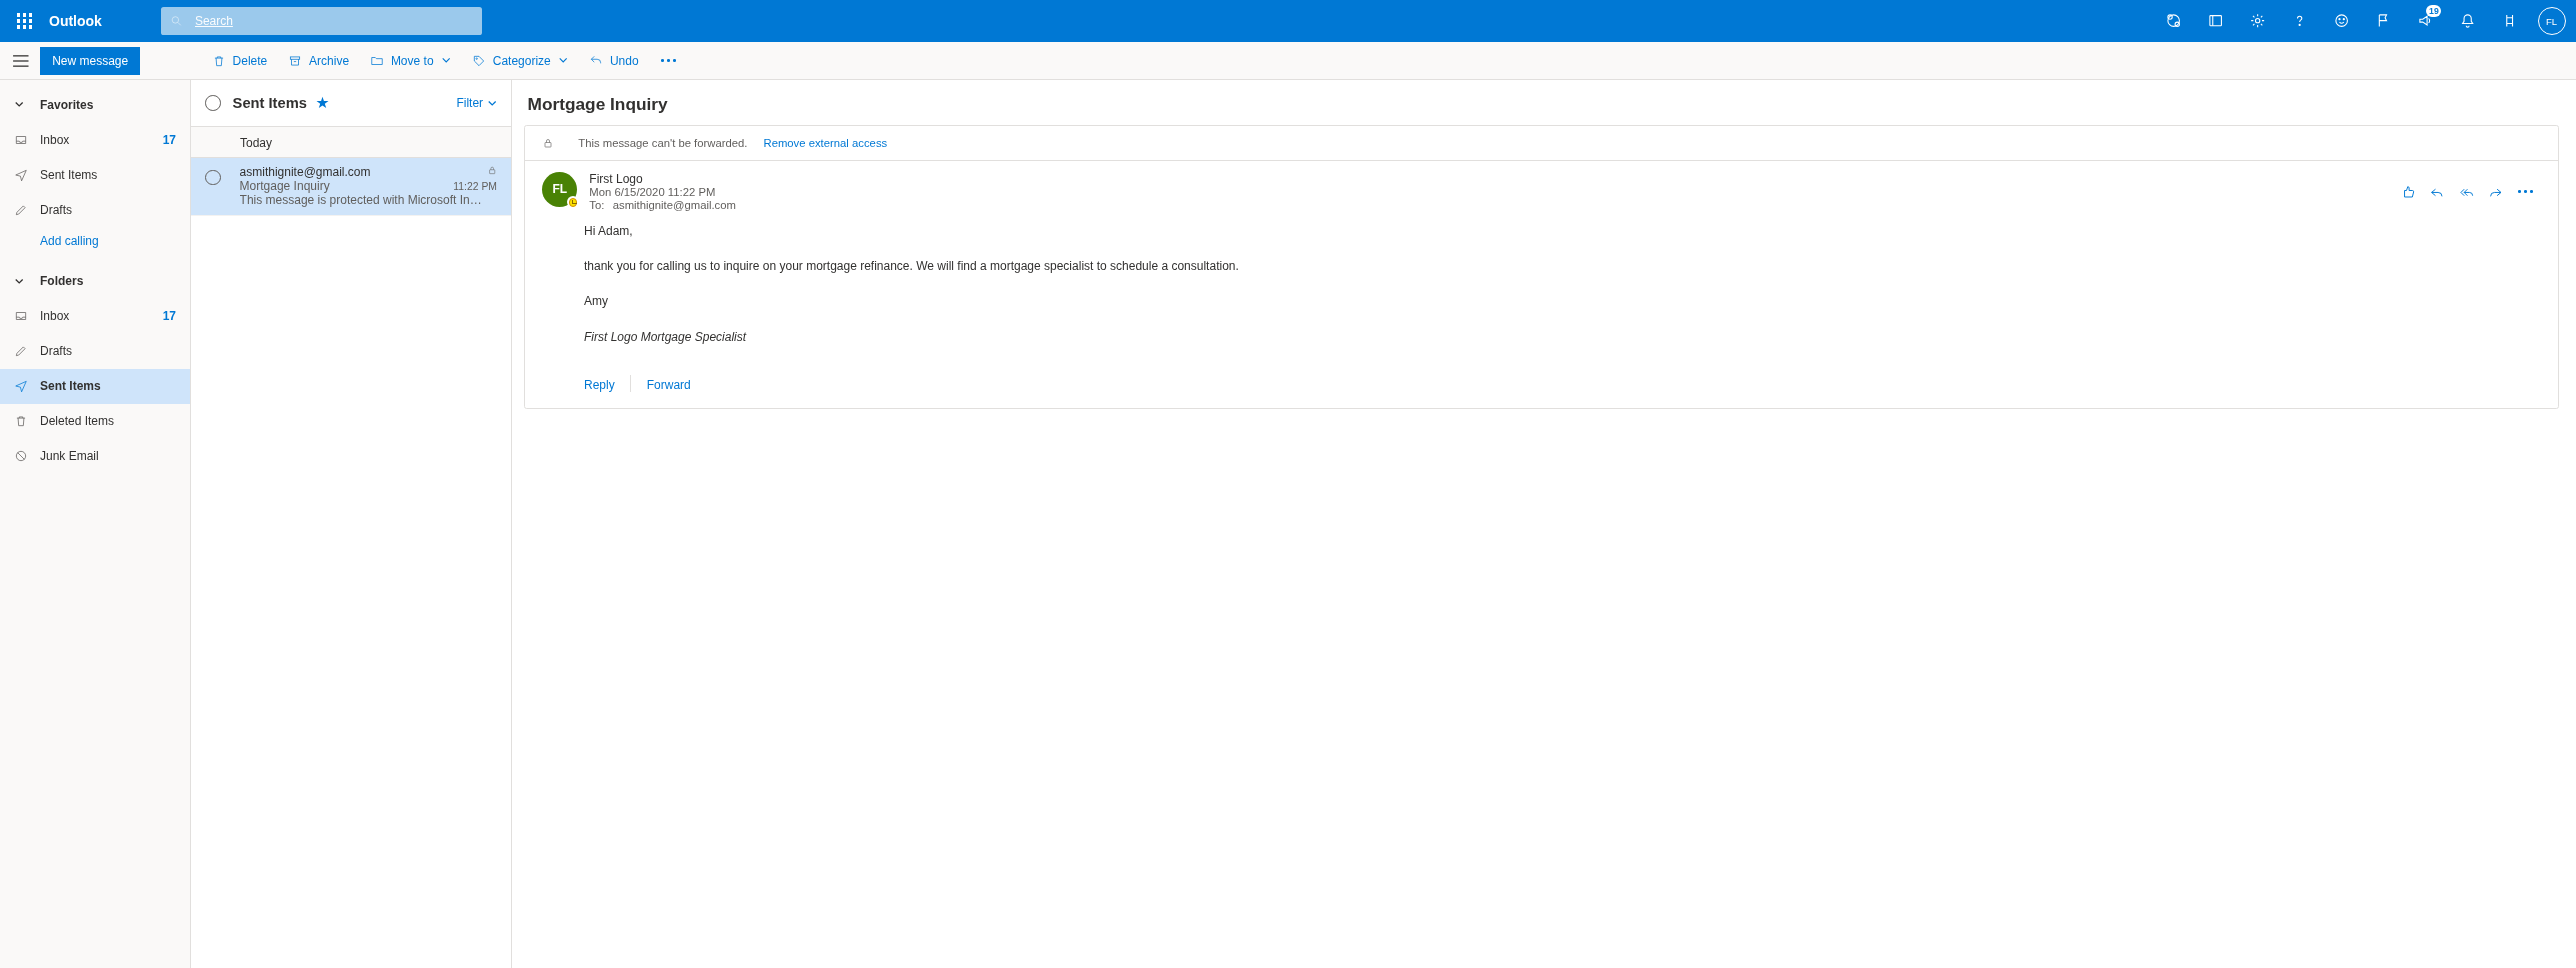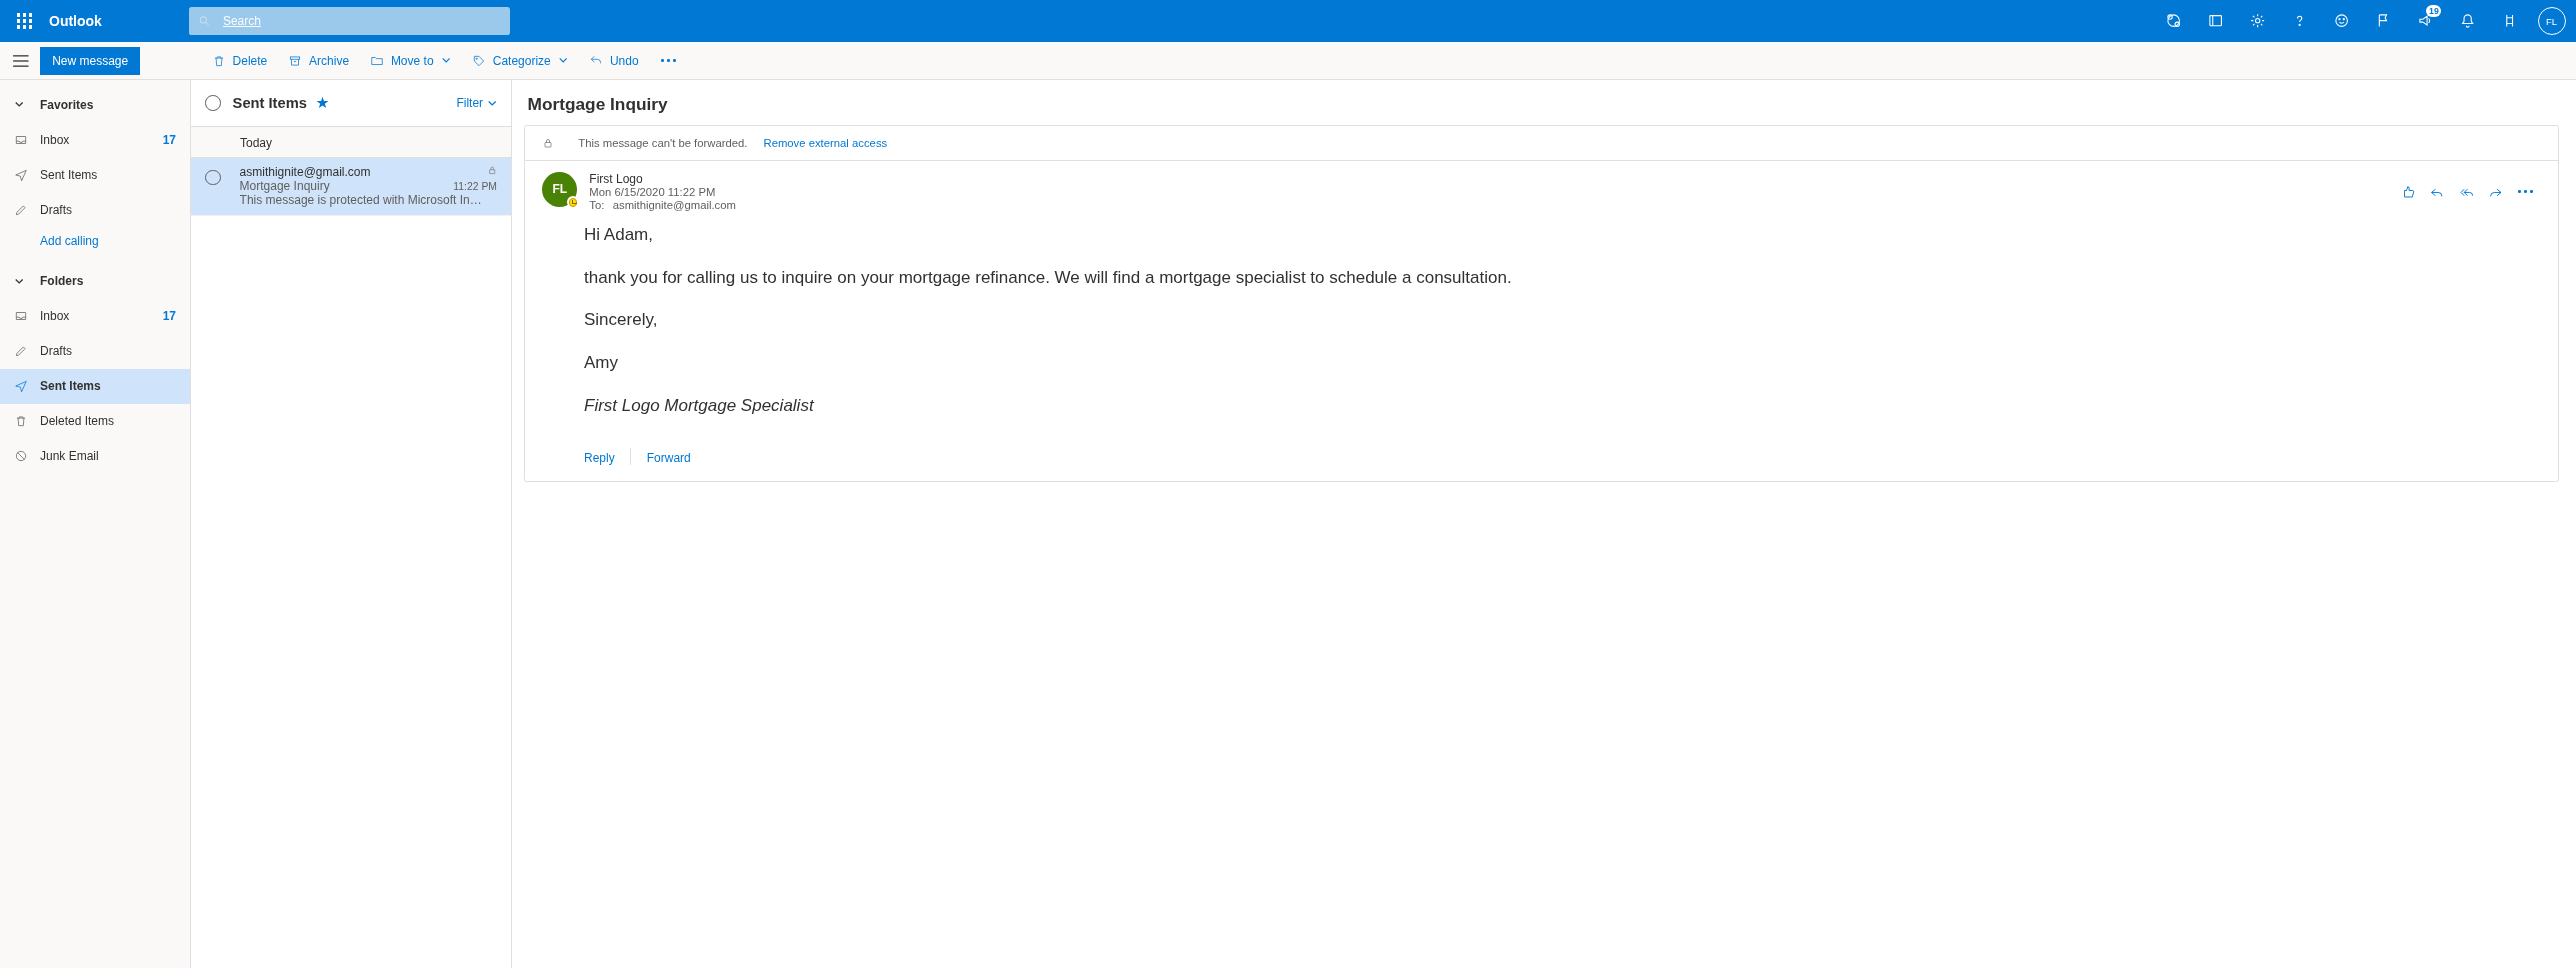--- a/index.html
+++ b/index.html
@@ -15,21 +15,21 @@
     --side-sel:#cfe4fa;
     --msg-sel:#cfe4fa;
   }
   *{box-sizing:border-box;font-family:"Segoe UI",Arial,sans-serif;}
   body{margin:0;background:#fff;color:var(--dark);font-size:12px;}
   
   .topbar{background:var(--blue);color:#fff;height:42px;display:flex;align-items:center;padding:0 3.5px;}
   .waffle{width:42px;height:42px;display:flex;align-items:center;justify-content:center;cursor:pointer;}
   .waffle-grid{display:grid;grid-template-columns:repeat(3,3.5px);grid-template-rows:repeat(3,3.5px);gap:2.6px;}
   .waffle-grid span{background:#fff;width:3.5px;height:3.5px;}
-  .brand{font-size:14px;font-weight:600;margin-left:3.5px;margin-right:87px;}
+  .brand{font-size:14px;font-weight:600;margin-left:3.5px;margin-right:59px;}
   .search-wrap{flex:0 0 321px;}
   .search{display:flex;align-items:center;background:#9bc9ec;border-radius:2.6px;height:28px;padding:0 8.7px;color:#fff;text-decoration:underline;}
   .search svg{width:14px;height:14px;fill:#fff;opacity:.9;margin-right:10.4px;}
   .search input{background:transparent;border:0;outline:0;color:#fff;font-size:12px;width:100%;}
   .search input::placeholder{color:#fff;opacity:.95;}
   .top-spacer{flex:1;}
   .top-ico{width:42px;height:42px;display:flex;align-items:center;justify-content:center;cursor:pointer;position:relative;}
   .top-ico svg{width:17.3px;height:17.3px;fill:none;stroke:#fff;stroke-width:1.5;}
   .top-badge{position:absolute;top:5.2px;right:5.2px;background:#fff;color:var(--blue);font-size:8.7px;font-weight:600;border-radius:7px;min-width:14px;height:12px;display:flex;align-items:center;justify-content:center;padding:0 2.6px;}
   .avatar{width:28px;height:28px;border:0.9px solid #fff;border-radius:50%;display:flex;align-items:center;justify-content:center;font-size:9.5px;margin:0 7px;}
@@ -92,21 +92,21 @@
   .presence-in::after{content:"";position:absolute;width:3.5px;height:3.5px;border-left:0.9px solid #8a6b00;border-bottom:0.9px solid #8a6b00;top:0.9px;left:2.6px;}
   .hdr-mid{flex:1;}
   .hdr-name{font-size:12px;color:var(--dark);}
   .hdr-date{font-size:11.3px;color:#605e5c;margin-top:0;}
   .hdr-to{font-size:11.3px;color:#605e5c;margin-top:1.7px;}
   .hdr-to .tol{margin-right:5.2px;}
   .hdr-act{display:flex;align-items:center;}
   .hdr-act .ico{width:29.5px;height:24px;display:flex;align-items:center;justify-content:center;cursor:pointer;}
   .hdr-act .ico svg{width:15.6px;height:15.6px;stroke:var(--blue);fill:none;stroke-width:1.5;}
   .hdr-act .more2 span{width:2.6px;height:2.6px;background:var(--blue);border-radius:50%;margin:0 1.7px;}
-  .body-text{padding:10.4px 49px 0 59px;font-size:17px;line-height:1.5;color:var(--dark);}
+  .body-text{padding:10.4px 49px 0 59px;font-size:12px;line-height:1.5;color:var(--dark);}
   .body-text p{margin:0 0 17.3px 0;}
   .sig{font-style:italic;}
   .act-row{display:flex;align-items:flex-end;padding:12px 0 15.6px 59px;}
   .act-row .alink{color:var(--link);font-size:12px;cursor:pointer;}
   .act-row .div{width:0.9px;height:17.3px;background:#e1dfdd;margin:0 15.6px;}
 </style>
 </head>
 <body>
 
 <div class="topbar">
@@ -405,21 +405,20 @@
           <div class="ico more2" style="display:flex;align-items:center;justify-content:center;">
               <span></span>
               <span></span>
               <span></span>
             </div>
         </div>
       </div>
       <div class="body-text">
         <p>Hi Adam,</p>
         <p> thank you for calling us to inquire on your mortgage refinance.  We will find a mortgage specialist to schedule a consultation.</p>
-        <p>Sincerely,</p>
         <p>Amy</p>
         <p class="sig">First Logo Mortgage Specialist</p>
       </div>
       <div class="act-row">
         <span class="alink">Reply</span>
         <span class="div"></span>
         <span class="alink">Forward</span>
       </div>
     </div>
   </div>

